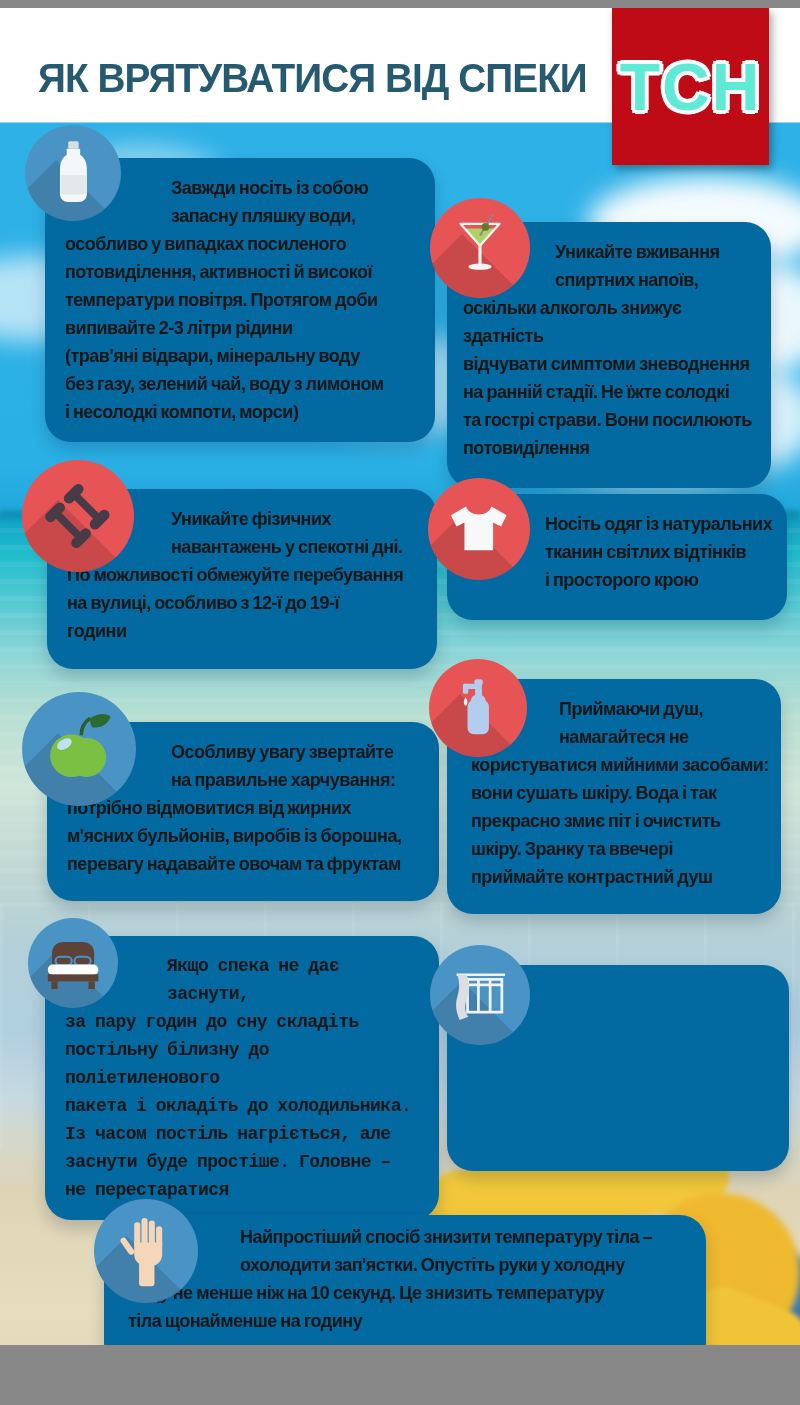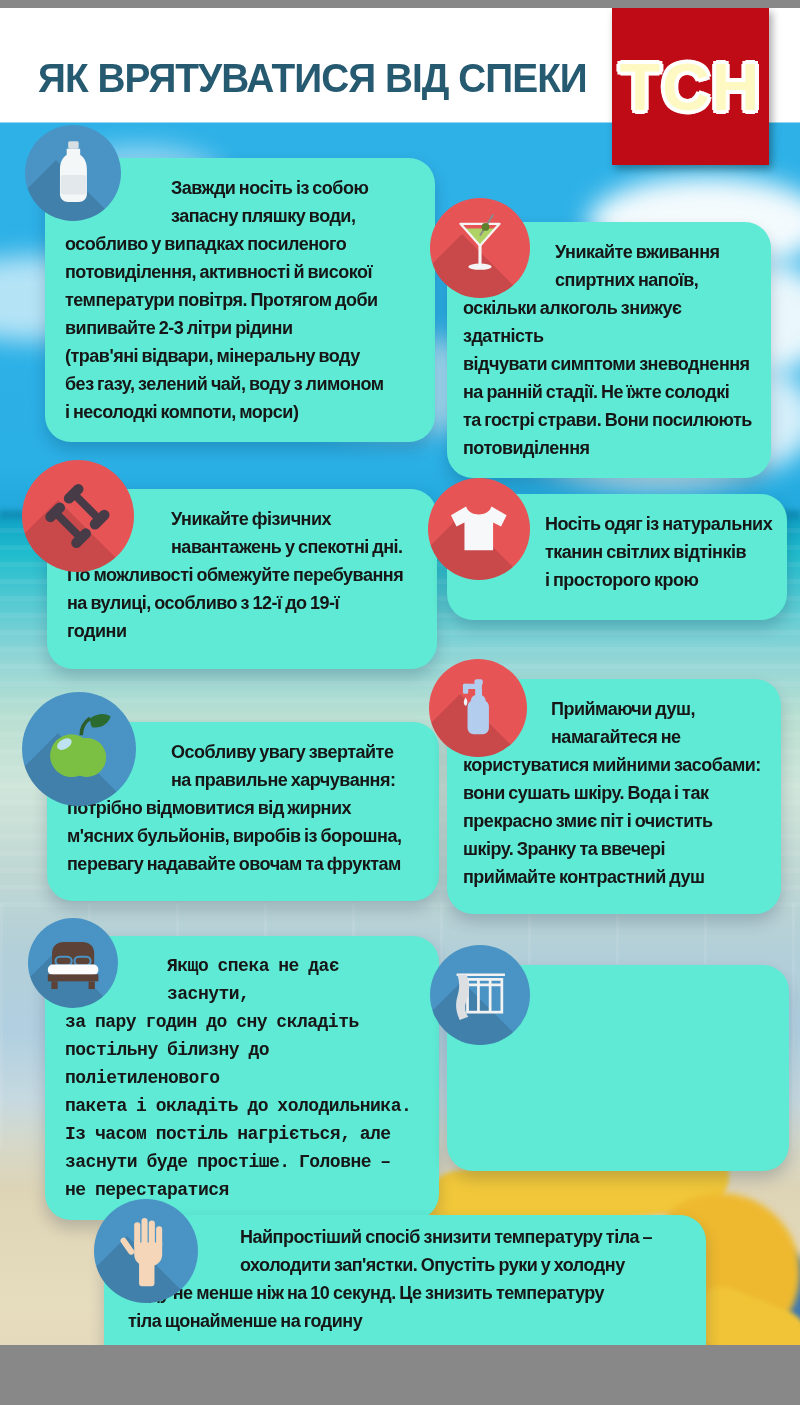--- a/index.html
+++ b/index.html
@@ -42,51 +42,51 @@
       background:#f0c436;border-radius:30px;transform:rotate(22deg);filter:blur(2px);}
   .blue-patch{position:absolute;left:688px;top:1238px;width:140px;height:115px;z-index:1;
       background:#2f6fae;border-radius:50%;filter:blur(4px);opacity:.9;}
   
   .title{position:absolute;left:38px;top:48px;z-index:4;color:#265a70;
          font-weight:700;font-size:40px;letter-spacing:-1px;white-space:nowrap;
          transform:scaleX(.97);transform-origin:left center;}
   .logo{position:absolute;right:31px;top:0;width:157px;height:157px;background:#bf0b16;z-index:4;
         display:flex;align-items:center;justify-content:center;
         box-shadow:3px 4px 8px rgba(0,0,0,.35);}
-  .logo-text{font-weight:700;font-size:66px;letter-spacing:2px;color:#fef9c3;
+  .logo-text{font-weight:700;font-size:66px;letter-spacing:2px;color:#5eead4;
       text-shadow:-4px 0 0 #fff,4px 0 0 #fff,0 -4px 0 #fff,0 4px 0 #fff,
                   -3px -3px 0 #fff,3px -3px 0 #fff,-3px 3px 0 #fff,3px 3px 0 #fff;}
   
-  .card{position:absolute;background:#5eead4;border-radius:26px;z-index:2;box-sizing:border-box;
+  .card{position:absolute;background:#0369a1;border-radius:26px;z-index:2;box-sizing:border-box;
         padding:16px 20px;box-shadow:0 8px 16px rgba(0,30,60,.20);}
   .card-text{font-weight:700;font-size:18px;line-height:28px;letter-spacing:-.5px;word-spacing:-1px;
              color:#161616;white-space:pre-line;}
   .spacer{float:left;}
   .icon-circle{position:absolute;border-radius:50%;overflow:hidden;z-index:3;
                display:flex;align-items:center;justify-content:center;}
   .icon-circle::before{content:"";position:absolute;left:32%;top:36%;width:200%;height:200%;
                background:rgba(0,0,0,.13);transform:rotate(45deg);transform-origin:0 0;}
   .icon-circle svg{position:relative;z-index:1;width:78%;height:78%;}
   .circle-blue{background:#4a94c5;}
   .circle-red{background:#e75456;}
   .c1{left:45px;top:150px;width:390px;min-height:282px;}
   .c1 .spacer{width:106px;height:54px;}
   .c1 .icon-circle{left:-20px;top:-33px;width:96px;height:96px;}
-  .c2{left:447px;top:214px;width:324px;min-height:233px;padding:16px 13px 16px 16px;}
+  .c2{left:447px;top:214px;width:324px;min-height:233px;padding:16px 13px 26px 16px;}
   .c2 .spacer{width:92px;height:54px;}
   .c2 .icon-circle{left:-17px;top:-24px;width:100px;height:100px;}
   .c3{left:47px;top:481px;width:390px;min-height:180px;}
   .c3 .spacer{width:104px;height:54px;}
   .c3 .icon-circle{left:-25px;top:-29px;width:112px;height:112px;}
   .c4{left:447px;top:486px;width:340px;min-height:126px;padding:16px 12px 16px 98px;}
   .c4 .icon-circle{left:-19px;top:-16px;width:102px;height:102px;}
   .c5{left:47px;top:714px;width:392px;min-height:179px;}
   .c5 .spacer{width:104px;height:54px;}
   .c5 .icon-circle{left:-25px;top:-30px;width:114px;height:114px;}
-  .c6{left:447px;top:671px;width:334px;min-height:235px;padding:16px 10px 16px 16px;}
+  .c6{left:447px;top:671px;width:334px;min-height:235px;padding:16px 10px 16px 24px;}
   .c6 .spacer{width:88px;height:54px;}
   .c6 .icon-circle{left:-18px;top:-20px;width:98px;height:98px;}
   .c7{left:45px;top:928px;width:394px;min-height:235px;font-family:Liberation Mono, monospace;}
   .c7 .spacer{width:102px;height:54px;}
   .c7 .icon-circle{left:-17px;top:-18px;width:90px;height:90px;}
   .c8{left:447px;top:957px;width:342px;min-height:206px;padding:16px 10px 16px 16px;}
   .c8 .spacer{width:96px;height:54px;}
   .c8 .icon-circle{left:-17px;top:-20px;width:100px;height:100px;}
   .c9{left:104px;top:1207px;width:602px;min-height:153px;padding:8px 24px;}
   .c9 .spacer{width:112px;height:54px;}

